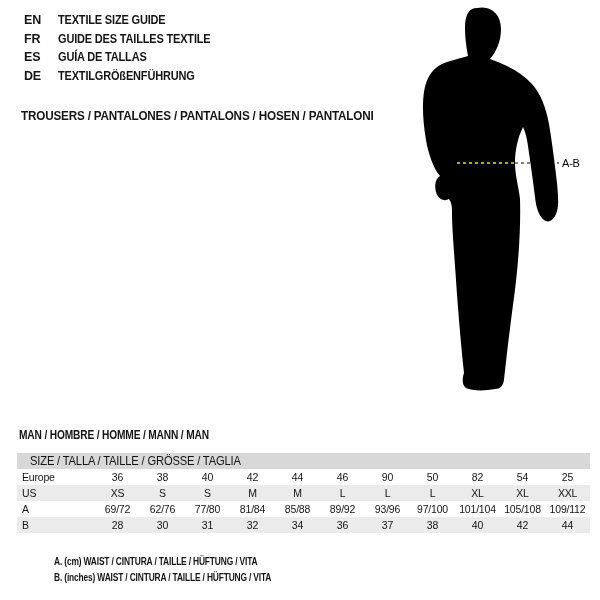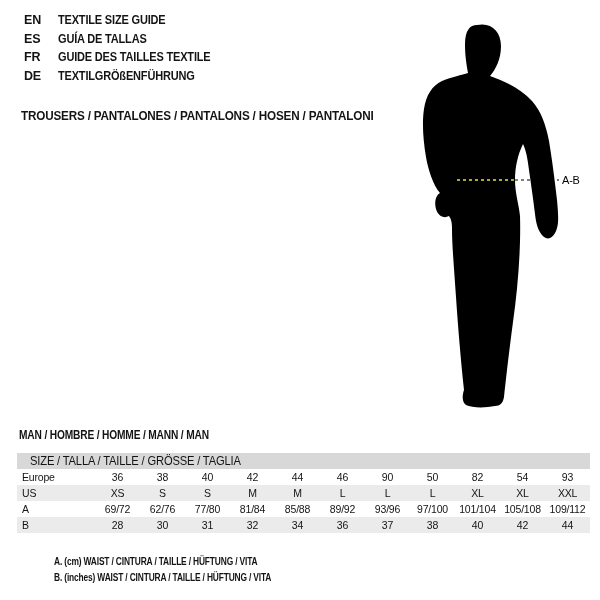--- a/index.html
+++ b/index.html
@@ -15,21 +15,21 @@
   #lang-block{position:absolute;left:24px;top:11px;}
   .lang-row{display:flex;height:18.6px;line-height:18.6px;font-size:12.5px;font-weight:bold;letter-spacing:-0.2px;}
   .lang-code{width:34px;flex:0 0 34px;}
   .lang-label{white-space:nowrap;transform:scaleX(0.88);transform-origin:0 50%;}
 
   
   #category-title{position:absolute;left:21px;top:108px;font-size:13px;font-weight:bold;letter-spacing:-0.2px;}
   #category-title .cond{transform:scaleX(0.9);}
 
   
-  #figure-wrap{position:absolute;left:415px;top:0;width:185px;height:420px;margin-top:17px;}
+  #figure-wrap{position:absolute;left:415px;top:0;width:185px;height:420px;}
   #measure-label-text{font-family:"Liberation Sans","DejaVu Sans",sans-serif;font-size:11px;letter-spacing:-0.2px;}
 
   
   #section-title{position:absolute;left:19px;top:428px;font-size:12px;font-weight:bold;letter-spacing:-0.2px;}
   #section-title .cond{transform:scaleX(0.85);}
 
   
   #size-table{position:absolute;left:17px;top:453px;width:573px;font-size:10.5px;letter-spacing:-0.2px;}
   .thead{height:16px;line-height:16px;background:var(--header-bg,#d8d8d8);padding-left:13px;font-size:13px;}
   .thead .cond{transform:scaleX(0.86);}
@@ -45,26 +45,26 @@
 </style>
 </head>
 <body style="color: rgb(20, 20, 20);">
 
 <div id="lang-block">
     <div class="lang-row">
       <span class="lang-code">EN</span>
       <span class="lang-label">TEXTILE SIZE GUIDE</span>
     </div>
     <div class="lang-row">
+      <span class="lang-code">FR</span>
+      <span class="lang-label">GUIDE DES TAILLES TEXTILE</span>
+    </div>
+    <div class="lang-row">
       <span class="lang-code">ES</span>
       <span class="lang-label">GUÍA DE TALLAS</span>
-    </div>
-    <div class="lang-row">
-      <span class="lang-code">FR</span>
-      <span class="lang-label">GUIDE DES TAILLES TEXTILE</span>
     </div>
     <div class="lang-row">
       <span class="lang-code">DE</span>
       <span class="lang-label">TEXTILGRÖßENFÜHRUNG</span>
     </div>
   </div>
 
 <div id="category-title">
   <span class="cond">TROUSERS / PANTALONES / PANTALONS / HOSEN / PANTALONI</span>
 </div>
@@ -122,21 +122,21 @@
         <span class="tcell">36</span>
         <span class="tcell">38</span>
         <span class="tcell">40</span>
         <span class="tcell">42</span>
         <span class="tcell">44</span>
         <span class="tcell">46</span>
         <span class="tcell">90</span>
         <span class="tcell">50</span>
         <span class="tcell">82</span>
         <span class="tcell">54</span>
-        <span class="tcell">93</span>
+        <span class="tcell">25</span>
       </div>
       <div class="trow stripe">
         <span class="tlabel">US</span>
         <span class="tcell">XS</span>
         <span class="tcell">S</span>
         <span class="tcell">S</span>
         <span class="tcell">M</span>
         <span class="tcell">M</span>
         <span class="tcell">L</span>
         <span class="tcell">L</span>

